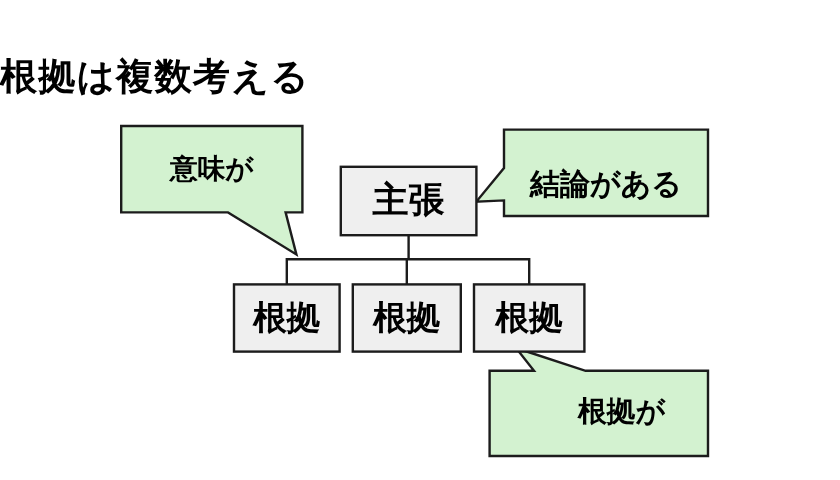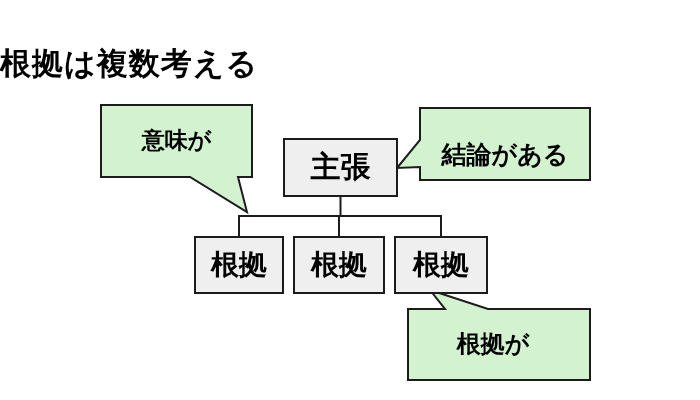--- a/index.html
+++ b/index.html
@@ -62,21 +62,21 @@
     flex-direction: column;
     align-items: center;
     justify-content: center;
     font-weight: bold;
     text-align: center;
     line-height: 1.28;
     white-space: nowrap;
   }
   .callout-meaning-label    { left: 101px; top: 105px; width: 151px; height: 72px; font-size: 23px; text-align: center; }
   .callout-conclusion-label { left: 420px; top: 108px; width: 170px; height: 72px; font-size: 25px; margin-top: 10px; }
-  .callout-count-label      { left: 408px; top: 309px; width: 170px; height: 71px; font-size: 24px; }
+  .callout-count-label      { left: 408px; top: 309px; width: 170px; height: 71px; font-size: 24px; padding-left: 25px; }
 </style>
 </head>
 <body>
 
 <div id="stage">
 
   <svg id="diagram-svg" viewBox="0 0 700 400" xmlns="http://www.w3.org/2000/svg">
 
     <g>
       <path class="connector" d="M340.5 196 L340.5 216"></path>

